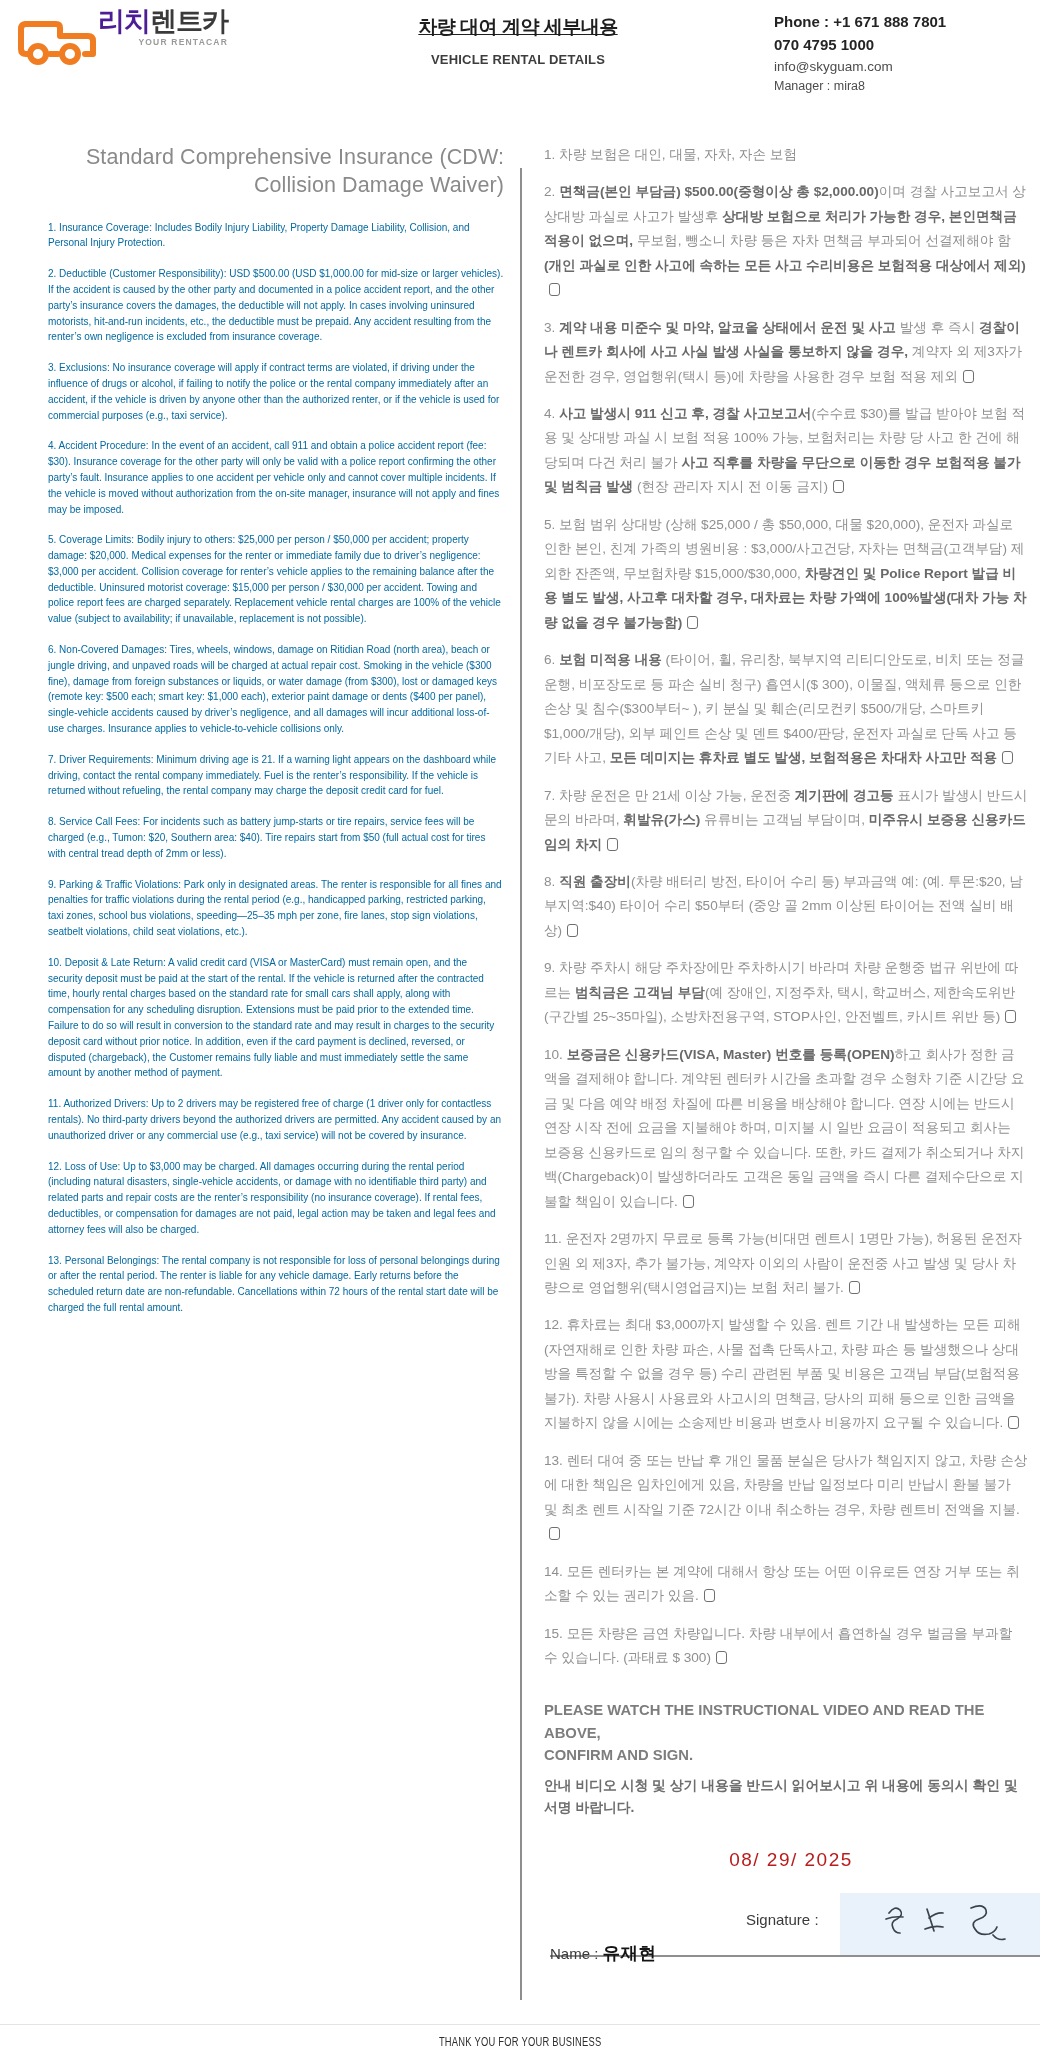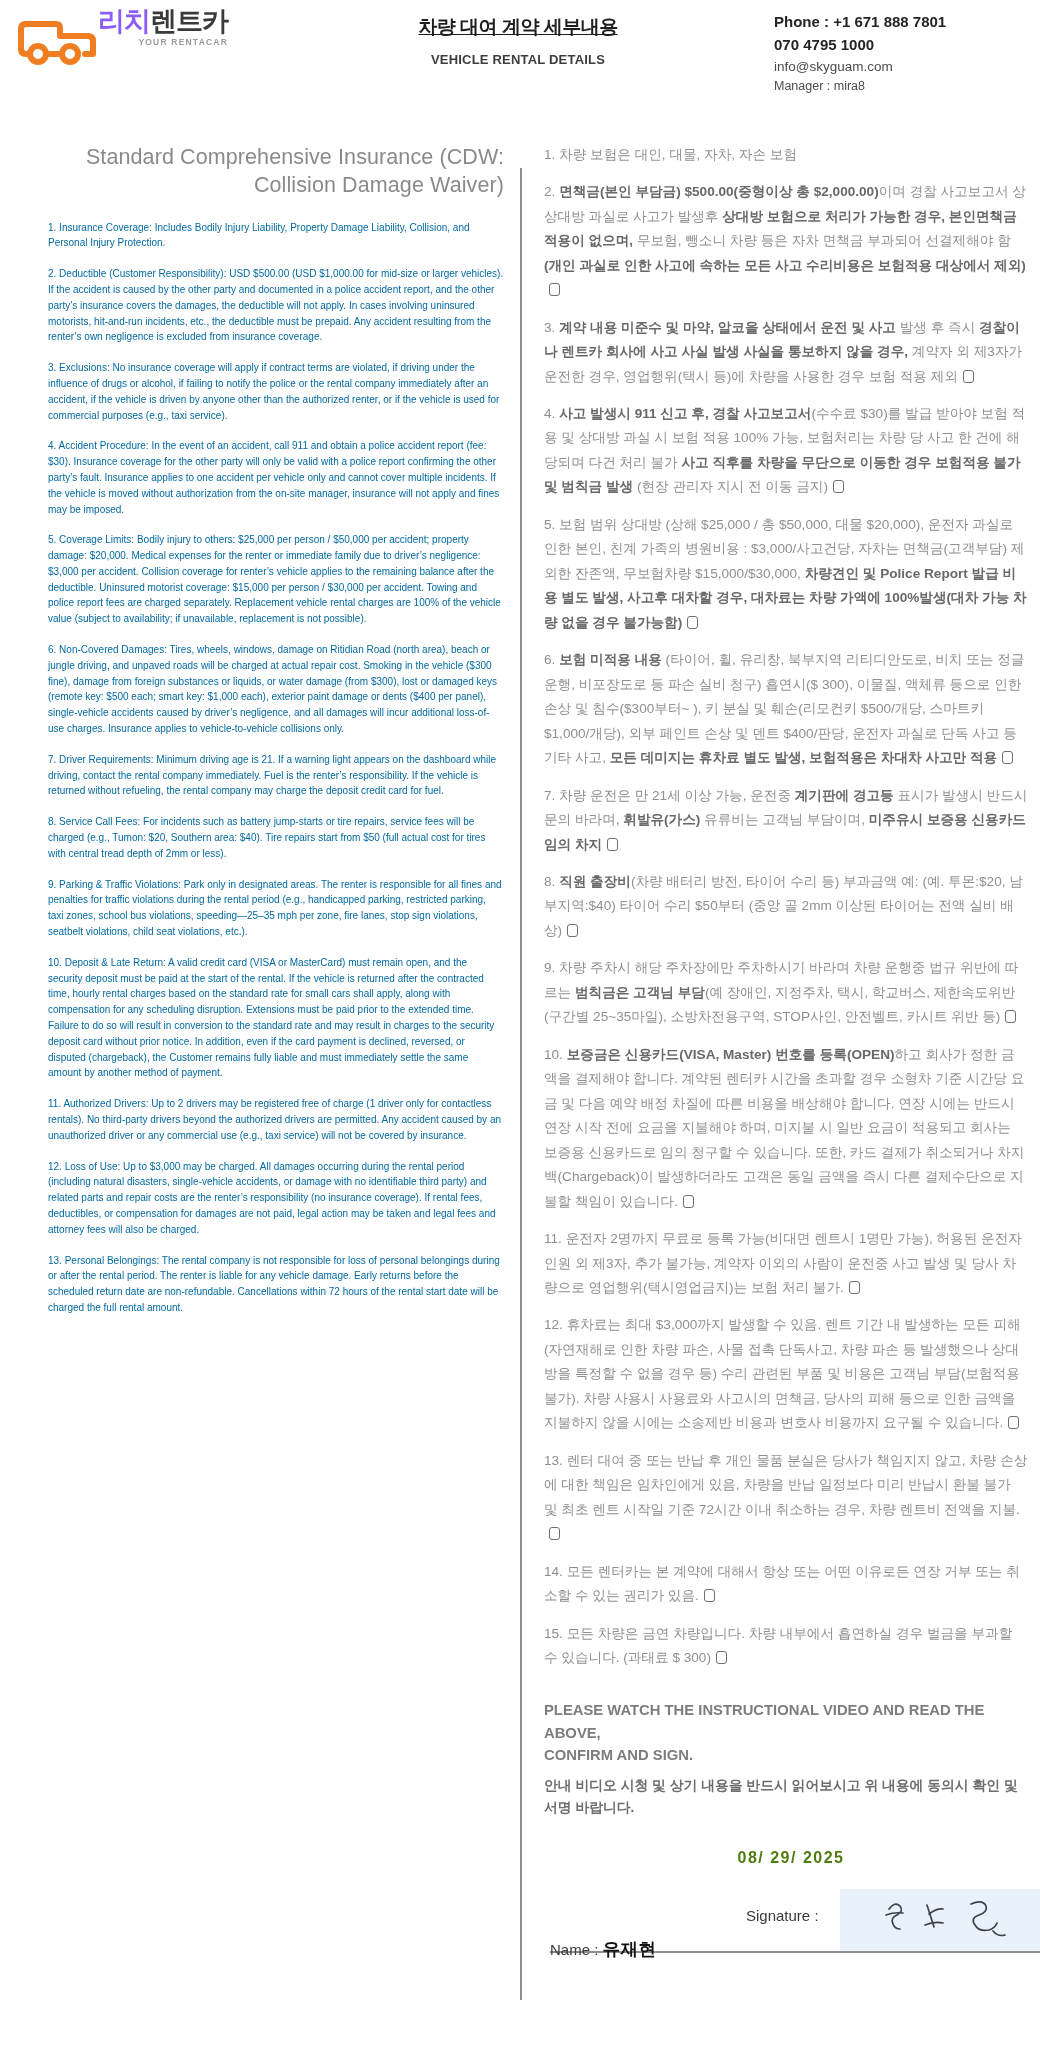--- a/index.html
+++ b/index.html
@@ -10,21 +10,21 @@
     -webkit-font-smoothing:antialiased;
   }
   .page { position:relative; width:1040px; height:2053px; overflow:hidden; background:#fff; }
 
   
   .header { display:flex; align-items:flex-start; padding:8px 16px 0 12px; }
   .logo-block { width:250px; display:flex; align-items:flex-start; }
   .logo-car { flex:0 0 auto; margin-top:2px; }
   .logo-text { margin-left:-6px; line-height:1; }
   .logo-ko { font-size:27px; font-weight:700; letter-spacing:-1px; }
-  .logo-ko .orange { color:#8b5cf6; }
+  .logo-ko .orange { color:#4c1d95; }
   .logo-ko .dark { color:#3a3a3a; }
   .logo-sub { text-align:right; font-size:8.5px; letter-spacing:1.2px; color:#9a9a9a; margin-top:3px; font-weight:700; }
 
   .center-title { flex:1; text-align:center; padding-top:6px; }
   .title-ko { font-size:19px; font-weight:700; color:#1e1e1e; letter-spacing:-0.5px;text-decoration:underline; }
   .title-en { font-size:13px; font-weight:700; color:#3d3d3d; margin-top:12px; letter-spacing:0.2px; }
 
   .contact { width:250px; line-height:1.55; padding-top:2px; }
   .contact-phone1, .contact-phone2 { font-size:15px; font-weight:700; color:#242424; }
   .contact-email { font-size:13.5px; color:#4c4c4c; }
@@ -57,21 +57,21 @@
     display:inline-block; width:11px; height:13px;
     border:1.6px solid #6f6f6f; border-radius:3px;
     margin-left:5px; vertical-align:-2px; background:#fff;
   }
 
   .notice { margin-top:28px; }
   .notice-en { font-size:14.8px; font-weight:700; color:#7d7d7d; line-height:1.55; }
   .notice-ko { font-size:13.8px; font-weight:700; color:#6d6d6d; margin-top:8px; line-height:1.6; }
 
   .date-line {
-    text-align:center; font-size:16px; font-weight:700; color:#4d7c0f;
+    text-align:center; font-size:19px; font-weight:400; color:#b91c1c;
     letter-spacing:1.5px; margin:30px 0 0 10px;
   }
 
   .sig-row { position:relative; margin-top:22px; height:62px; }
   .name-wrap { position:absolute; left:6px; top:20px; font-size:15px; color:#3a3a3a;margin-top:28px; }
   .name-value { font-weight:700; font-size:17.5px; color:#141414; letter-spacing:0.5px; }
   .sig-label { position:absolute; left:202px; top:18px; font-size:15px; color:#3a3a3a; }
   .sig-box {
     position:absolute; right:-12px; top:0; width:200px; height:62px;
     background:#e9f1fa;
@@ -186,14 +186,17 @@
                 <path d="M116 9 q12 -5 15 2 q2 6 -7 9 q-9 3 -4 10 q4 7 14 5 q6 -2 8 -7 m-4 8 q5 6 12 4"></path>
               </g>
             </svg>
           </span>
         </div>
       </div>
       <div class="sig-underline"></div>
     </div>
   </div>
 
+  <div class="footer">
+    <span class="thanks">THANK YOU FOR YOUR BUSINESS</span>
+  </div>
 
 </div>
 
 </body></html>

